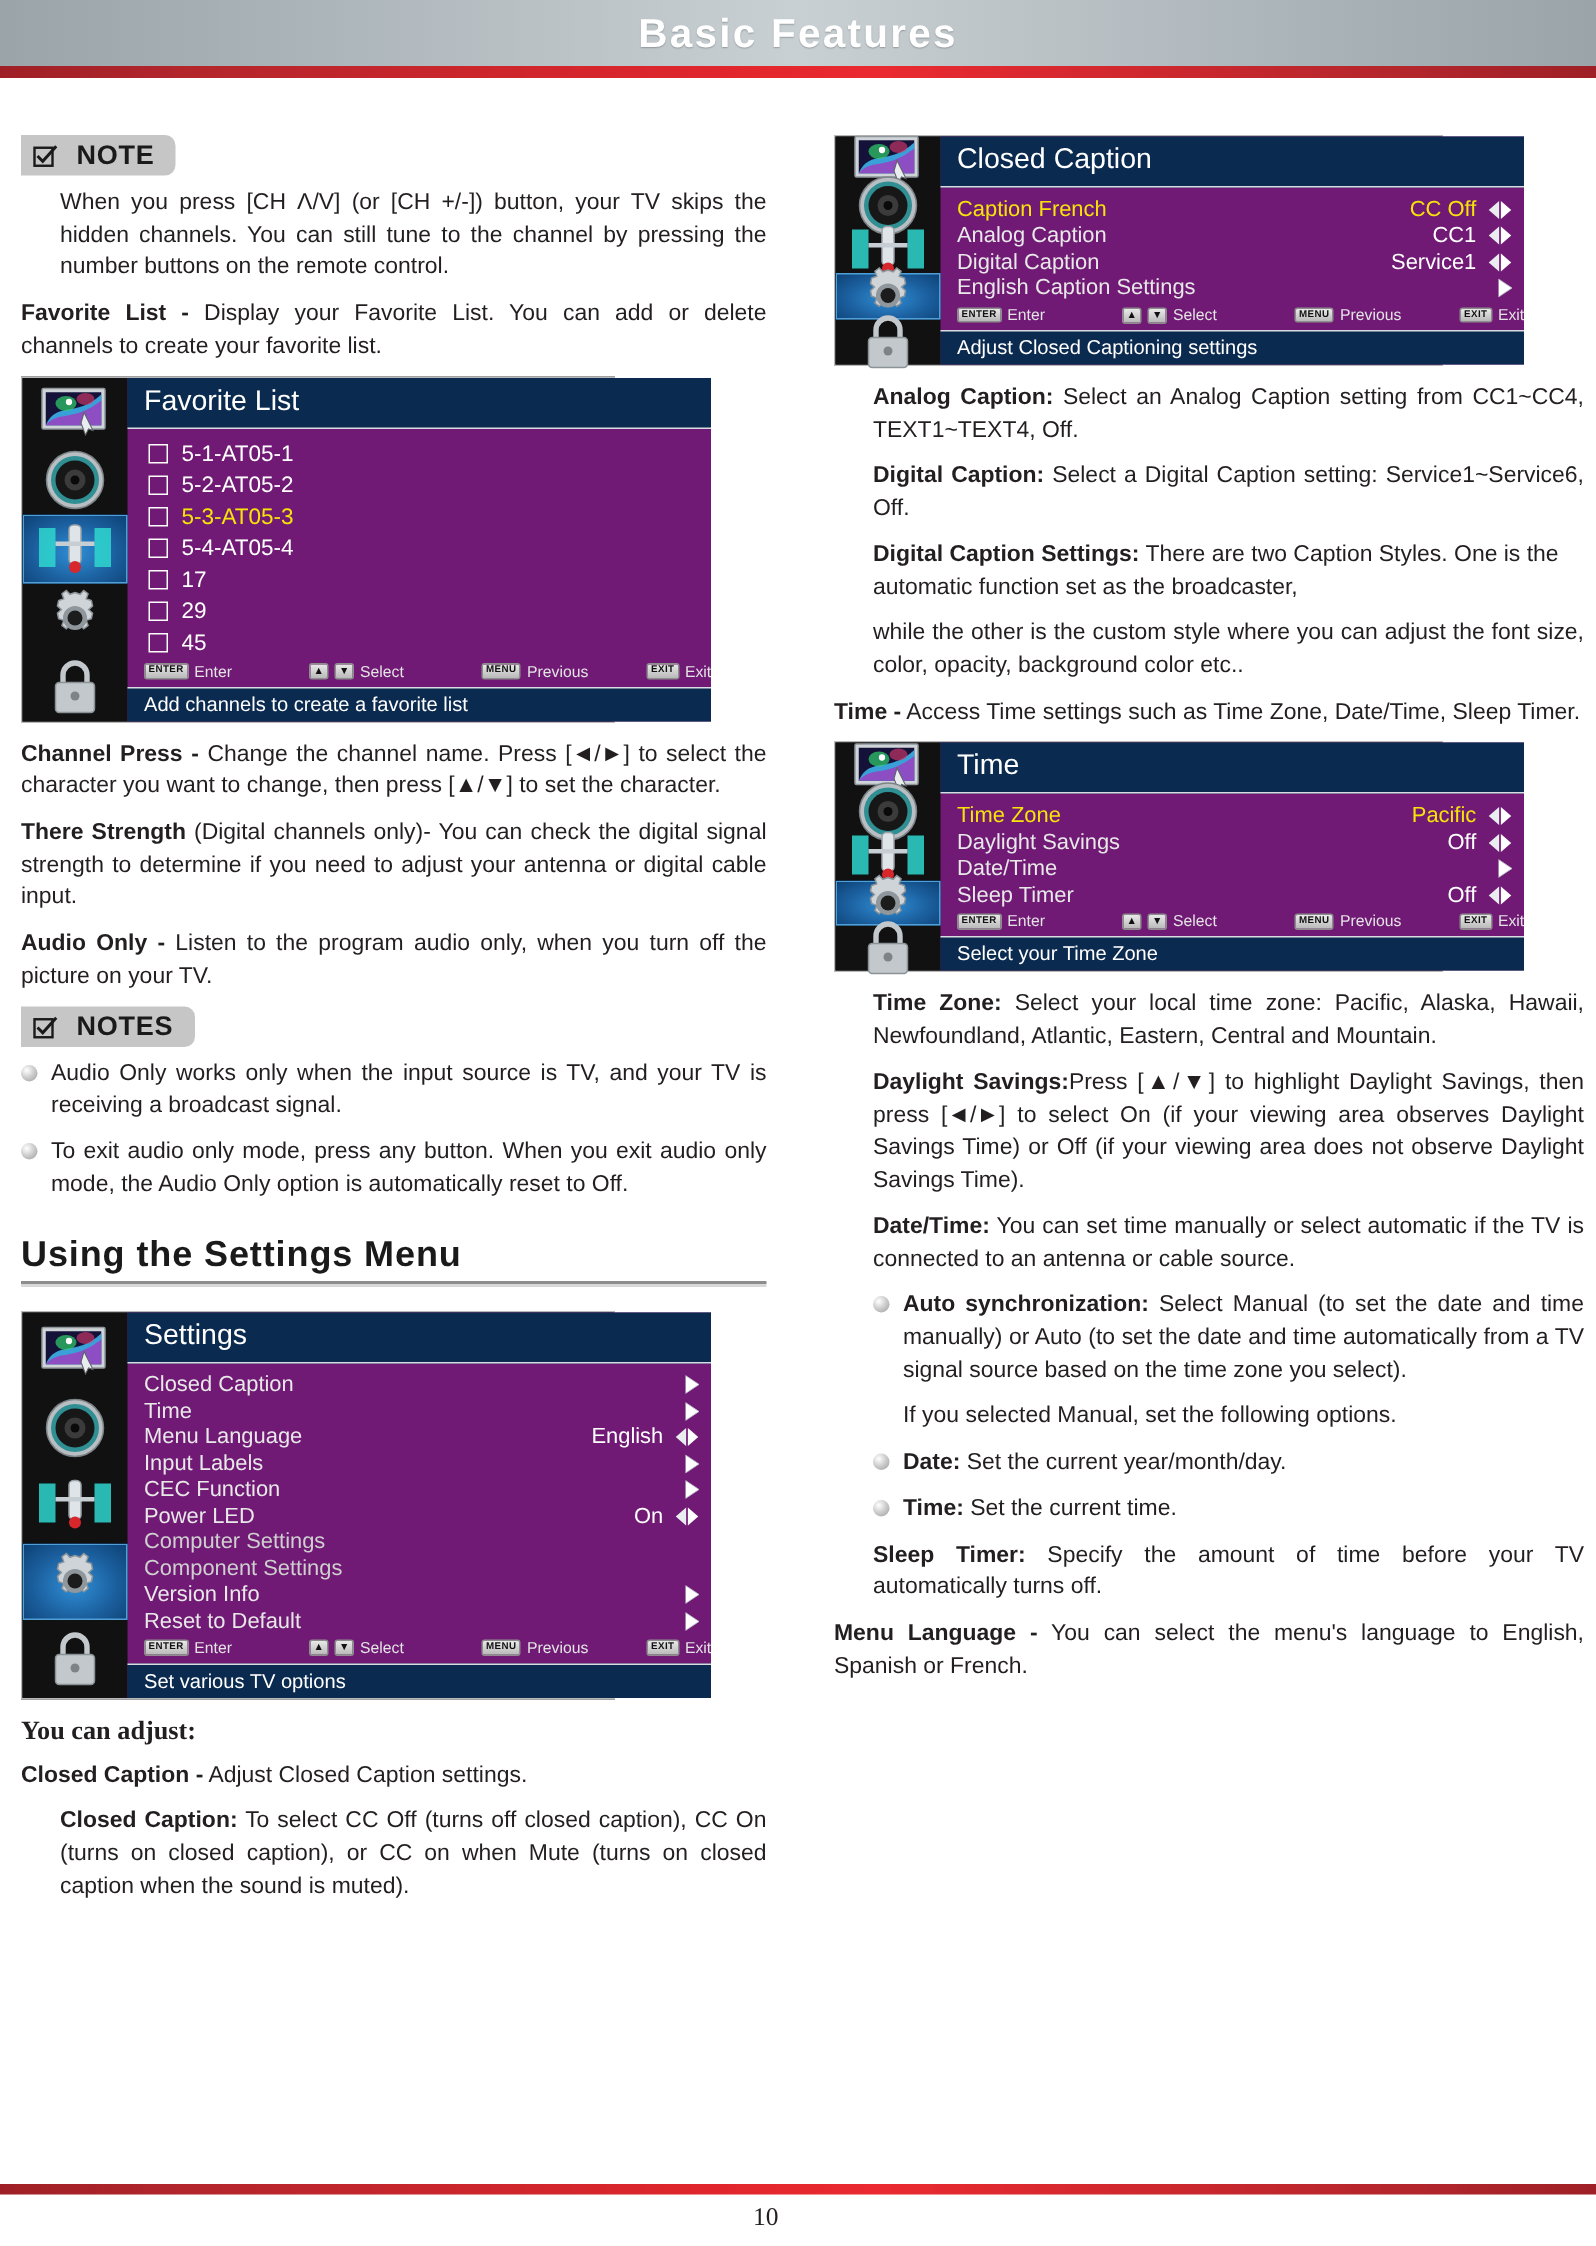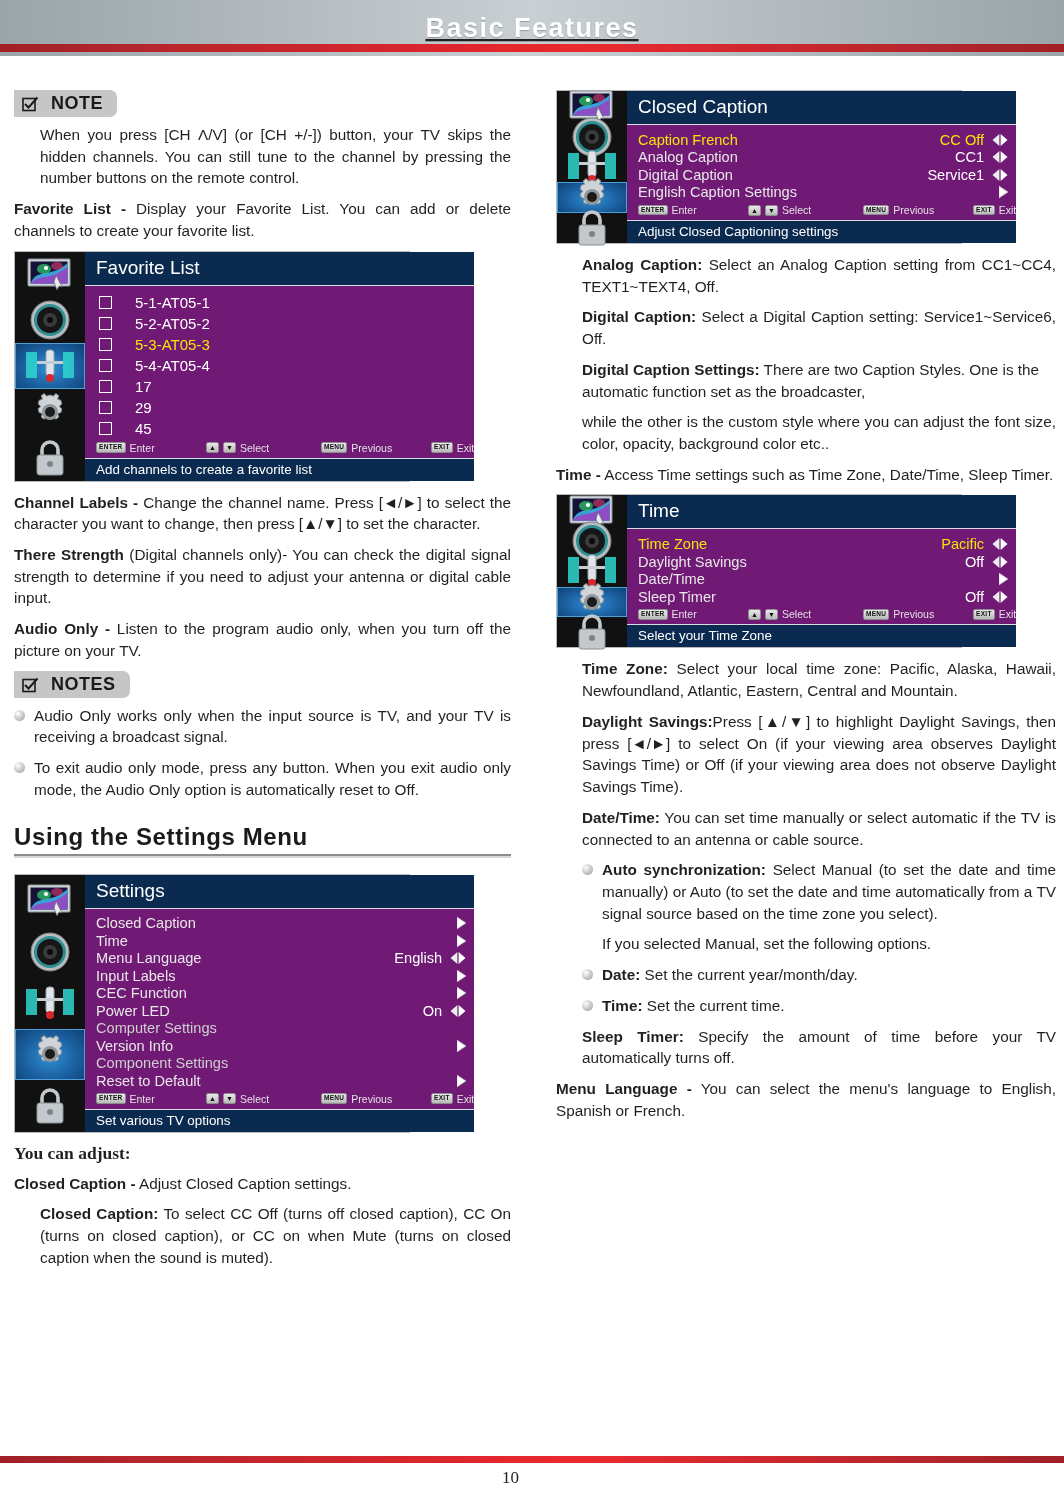--- a/index.html
+++ b/index.html
@@ -6,23 +6,23 @@
   body{
     width:1064px;height:1497px;
     background:#ffffff;
     font-family:"Liberation Sans", sans-serif;
     color:#231f20;
     position:relative;
     overflow:hidden;
   }
   
   .page-header{
-    position:absolute;left:0;top:0;width:1064px;height:56px;
+    position:absolute;left:0;top:0;width:1064px;height:44px;
     background:linear-gradient(90deg,#9aa4a9 0%,#aab3b8 18%,#c9d0d3 50%,#aab3b8 82%,#9aa4a9 100%);
-    display:flex;align-items:center;justify-content:center;text-decoration:underline;
+    display:flex;align-items:center;justify-content:center;
   }
   .page-header .title{
     color:#ffffff;font-size:27px;font-weight:bold;letter-spacing:1.5px;
     text-shadow:0 1px 1px rgba(0,0,0,.25);
   }
   .header-rule{
     position:absolute;left:0;top:44px;width:1064px;height:8px;
     background:linear-gradient(90deg,#9e2026 0%,#b3262c 12%,#e0262c 45%,#ea2a30 55%,#b3262c 88%,#9e2026 100%);
   }
   
@@ -127,21 +127,21 @@
   .keytri{
     background:linear-gradient(180deg,#e9e9e9,#b9b9b9);border:1px solid #8d8d8d;border-radius:2px;
     width:11px;height:9px;display:inline-flex;align-items:center;justify-content:center;
     font-size:7px;color:#111;line-height:1;
   }
   .osd-help{
     background:#0b2a4f;color:#ffffff;font-size:13.4px;padding:3px 0 4px 11px;
     border-top:1px solid #d9dde2;
   }
   
-  .chk-row{display:flex;align-items:center;gap:23px;height:21px;padding-left:14px;font-size:15px;color:#ffffff;}
+  .chk-row{display:flex;align-items:center;gap:9px;height:21px;padding-left:14px;font-size:15px;color:#ffffff;}
   .chk-box{width:11px;height:11px;border:1.6px solid #ffffff;background:transparent;flex:0 0 auto;}
   .chk-row.sel{color:#f5e30a;}
   .chk-row.sel .chk-box{border-color:#ffffff;}
 </style>
 </head>
 <body>
 
 <div class="page-header">
   <div class="title">Basic Features</div>
 </div>
@@ -260,21 +260,21 @@
         </div>
         <div class="keyitem">
           <span class="keycap">EXIT</span>
           <span>Exit</span>
         </div>
       </div>
       <div class="osd-help">Add channels to create a favorite list</div>
     </div>
   </div>
 
-  <p><b>Channel Labels -</b><span> Change the channel name. Press [◄/►] to select the character you want to change, then press [▲/▼] to set the character.</span></p>
+  <p><b>Channel Press -</b><span> Change the channel name. Press [◄/►] to select the character you want to change, then press [▲/▼] to set the character.</span></p>
 
   <p><b>There Strength</b><span> (Digital channels only)- You can check the digital signal strength to determine if you need to adjust your antenna or digital cable input.</span></p>
 
   <p><b>Audio Only -</b><span> Listen to the program audio only, when you turn off the picture on your TV.</span></p>
 
   <div class="note-badge">
     <span class="chk-icon">
       <svg width="17" height="17" viewBox="0 0 17 17">
         <rect x="1" y="3.5" width="12" height="12" fill="none" stroke="#1a1a1a" stroke-width="1.6"></rect>
         <path d="M3 9 L6.5 12.5 L15.5 2.5" fill="none" stroke="#1a1a1a" stroke-width="2"></path>
@@ -400,33 +400,33 @@
                 <polygon points="7.4,1 7.4,13 0.5,7" fill="#e9edf0"></polygon>
                 <polygon points="8.6,1 8.6,13 15.5,7" fill="#ffffff"></polygon>
               </svg>
             </span>
         </div>
         <div class="osd-row dim">
           <span class="lab">Computer Settings</span>
           <span class="val"></span>
           <span class="arr"></span>
         </div>
+        <div class="osd-row dim">
+          <span class="lab">Component Settings</span>
+          <span class="val"></span>
+          <span class="arr"></span>
+        </div>
         <div class="osd-row">
           <span class="lab">Version Info</span>
           <span class="val"></span>
           <span class="arr">
               <svg width="9" height="14" viewBox="0 0 9 14">
                 <polygon points="0,1 9,7 0,13" fill="#ffffff" stroke="#b9c0c6" stroke-width=".6"></polygon>
               </svg>
             </span>
-        </div>
-        <div class="osd-row dim">
-          <span class="lab">Component Settings</span>
-          <span class="val"></span>
-          <span class="arr"></span>
         </div>
         <div class="osd-row">
           <span class="lab">Reset to Default</span>
           <span class="val"></span>
           <span class="arr">
               <svg width="9" height="14" viewBox="0 0 9 14">
                 <polygon points="0,1 9,7 0,13" fill="#ffffff" stroke="#b9c0c6" stroke-width=".6"></polygon>
               </svg>
             </span>
         </div>

